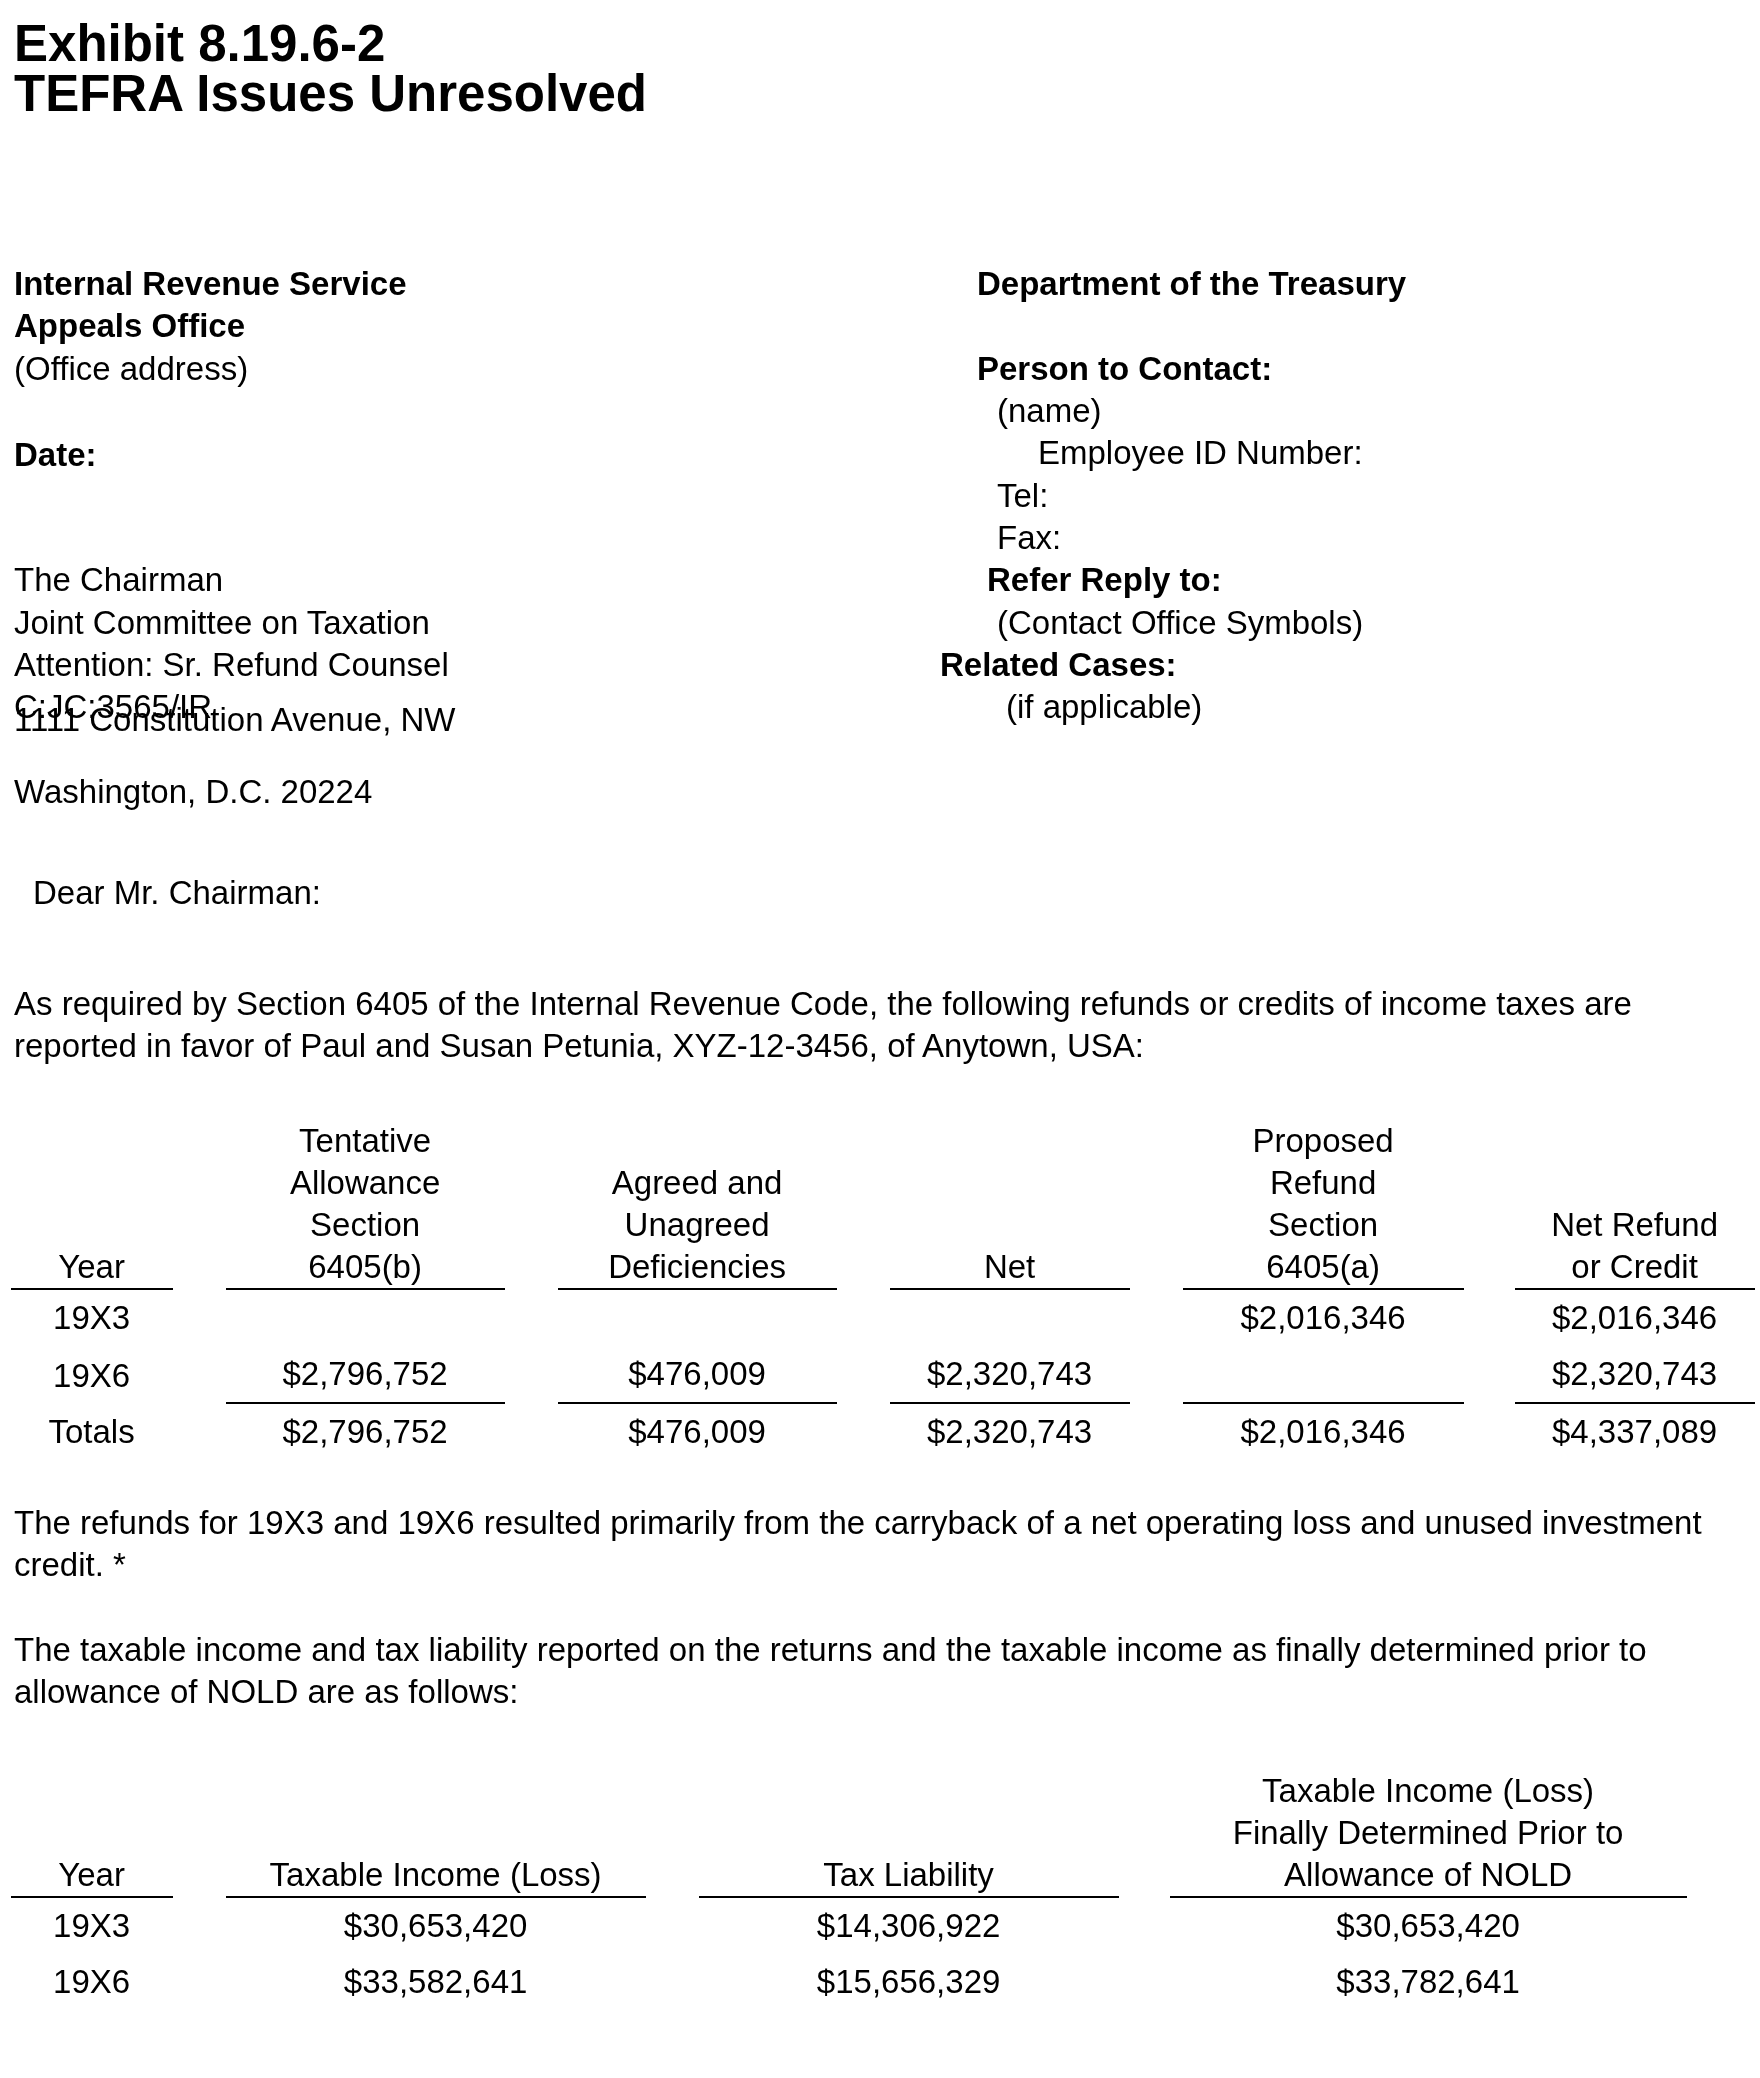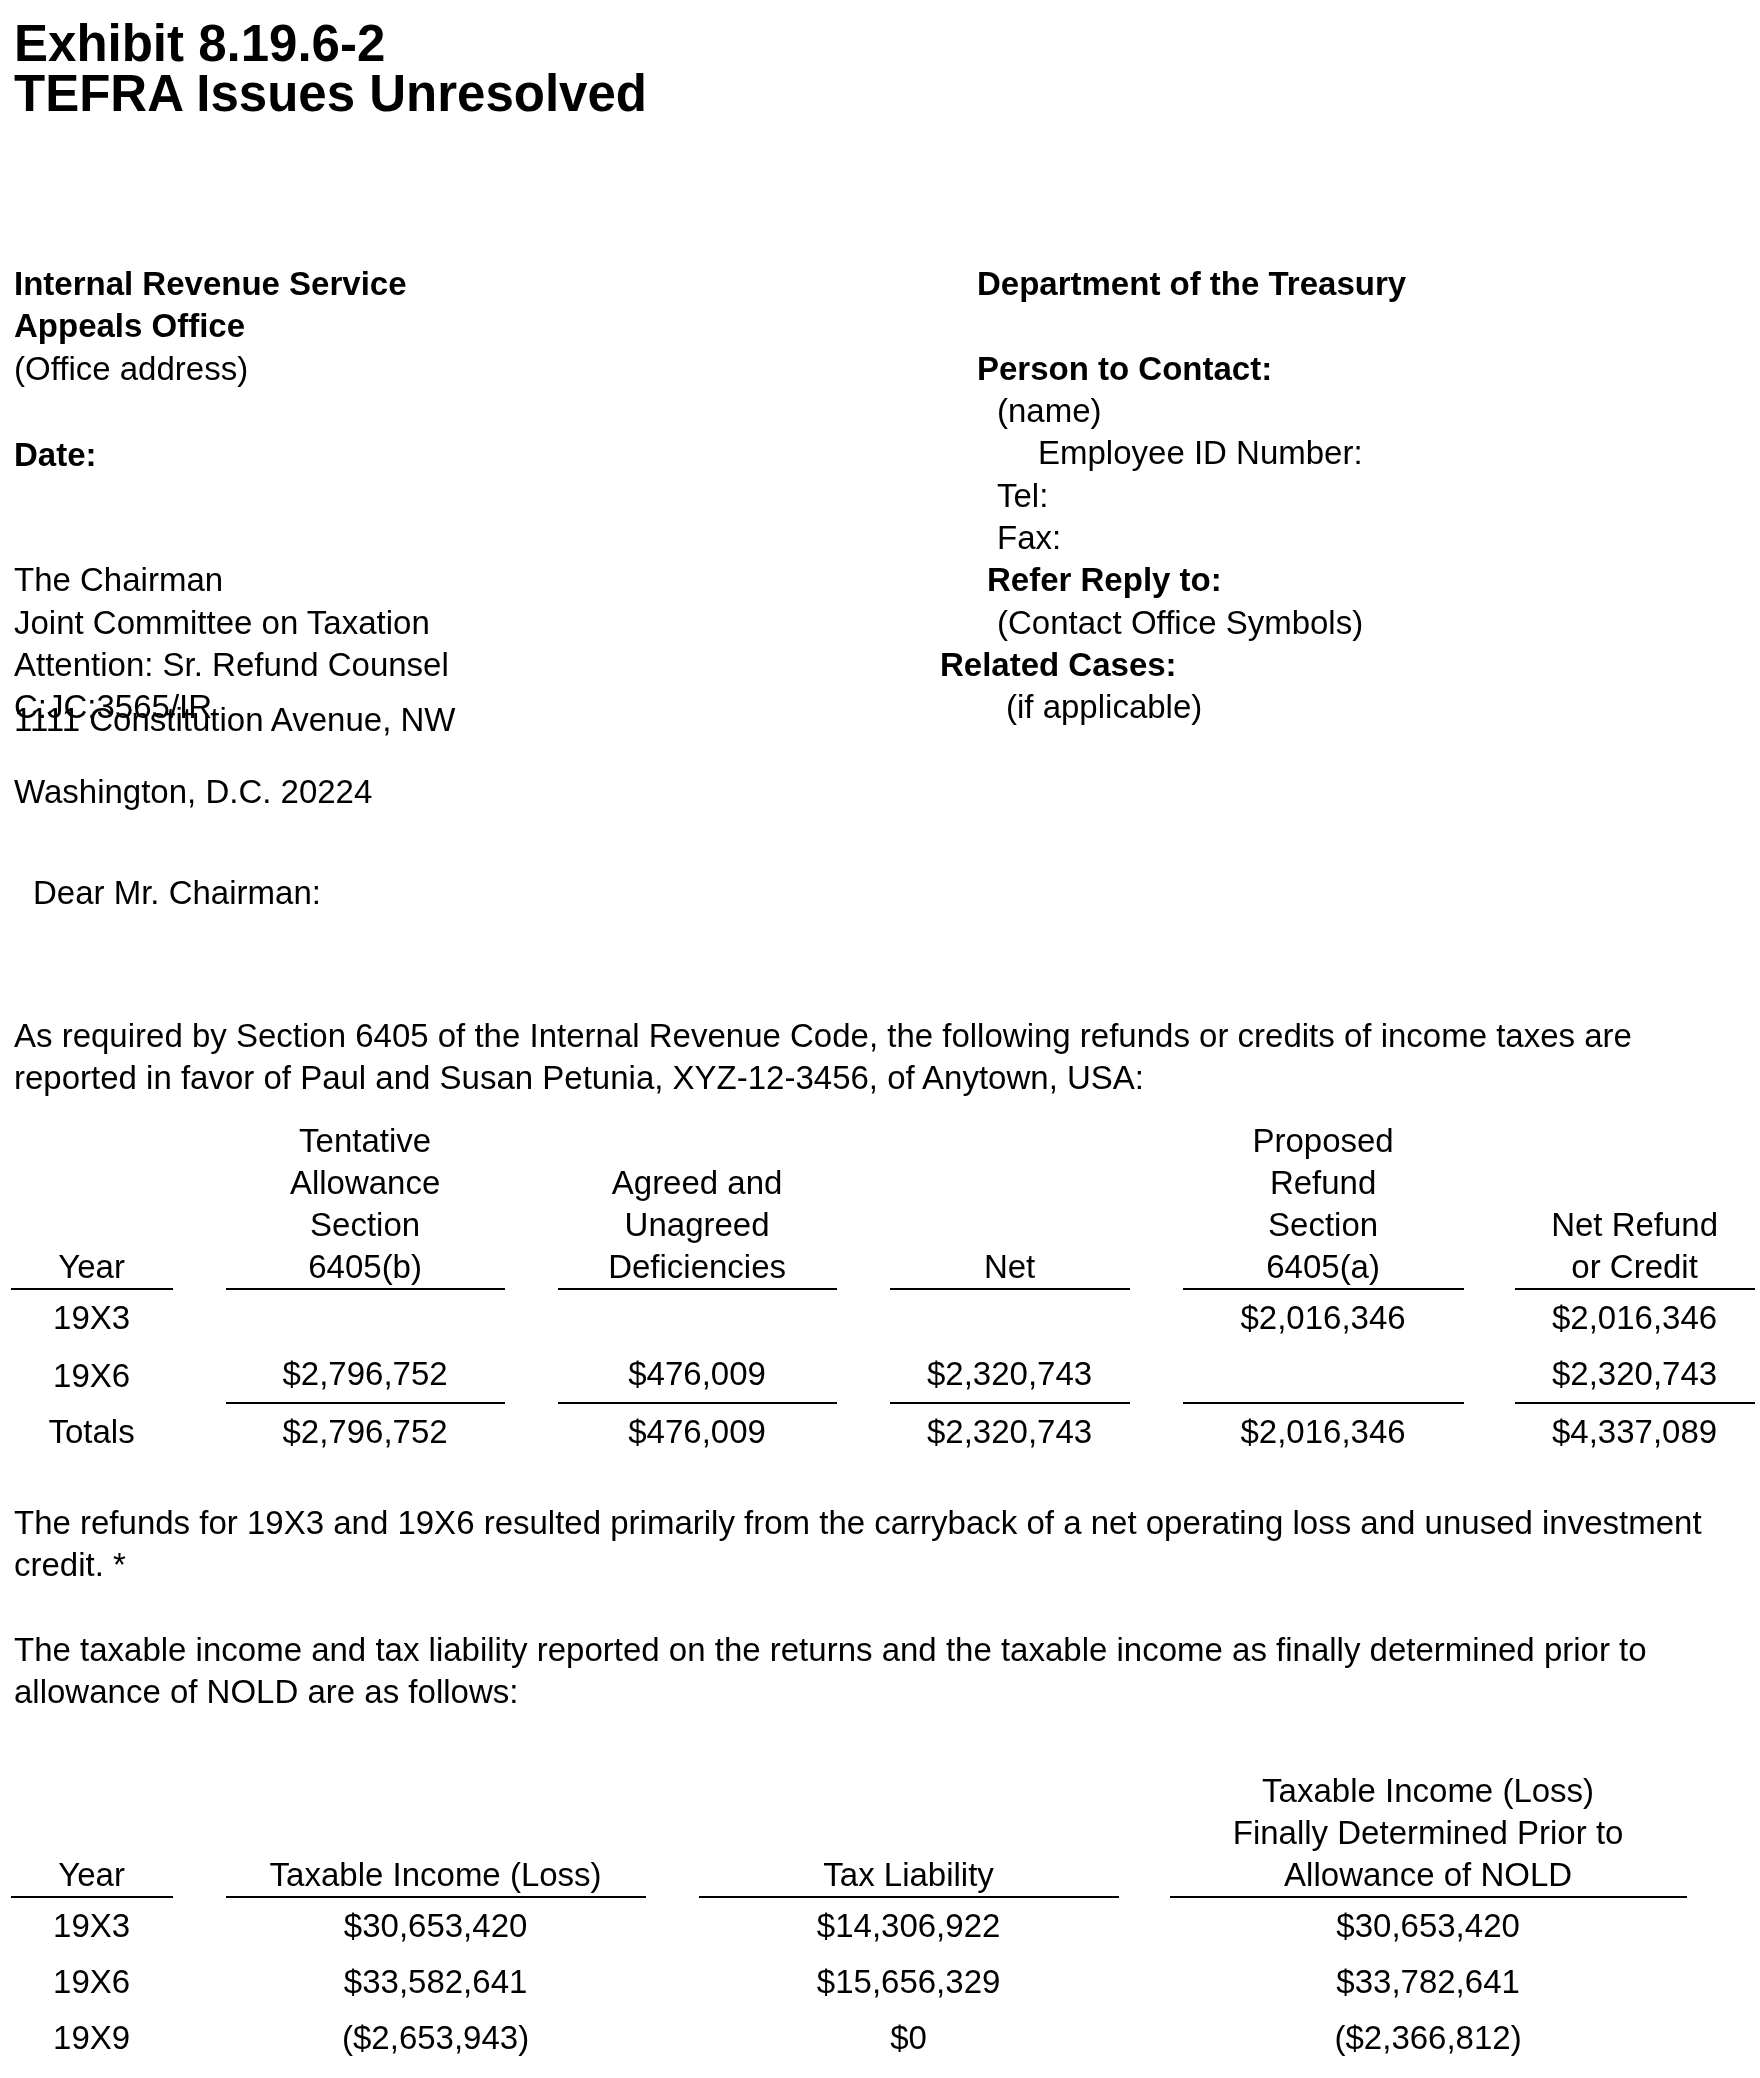--- a/index.html
+++ b/index.html
@@ -49,21 +49,21 @@
 <div class="abs line" style="left:1006px; top:686px;">(if applicable)</div>
 
 <div class="abs col-left line" style="top:559px;">The Chairman</div>
 <div class="abs col-left line" style="top:602px;">Joint Committee on Taxation</div>
 <div class="abs col-left line" style="top:644px;">Attention: Sr. Refund Counsel</div>
 <div class="abs col-left line" style="top:686px;">C:JC:3565/IR</div>
 <div class="abs col-left line" style="top:699px;">1111 Constitution Avenue, NW</div>
 <div class="abs col-left line" style="top:771px;">Washington, D.C.  20224</div>
 
 <div class="abs col-left line" style="top:872px;margin-left:19px;">Dear Mr. Chairman:</div>
-<div class="abs para" style="top:983px;margin-top:32px;">As required by Section 6405 of the Internal Revenue Code, the following refunds or credits of income taxes are reported in favor of Paul and Susan Petunia, XYZ-12-3456, of Anytown, USA:</div>
+<div class="abs para" style="top:983px;">As required by Section 6405 of the Internal Revenue Code, the following refunds or credits of income taxes are reported in favor of Paul and Susan Petunia, XYZ-12-3456, of Anytown, USA:</div>
 
 <table class="t" style="left:10.6px; top:1120px;">
   <colgroup>
     <col style="width:162px">
       <col style="width:53px">
     <col style="width:279px">
       <col style="width:53px">
     <col style="width:279px">
       <col style="width:53px">
     <col style="width:240px">
@@ -193,24 +193,15 @@
   </tr>
   <tr class="row">
     <td>19X6</td>
         <td></td>
     <td>$33,582,641</td>
         <td></td>
     <td>$15,656,329</td>
         <td></td>
     <td>$33,782,641</td>
   </tr>
-  <tr class="row">
-    <td>19X9</td>
-        <td></td>
-    <td>($2,653,943)</td>
-        <td></td>
-    <td>$0</td>
-        <td></td>
-    <td>($2,366,812)</td>
-  </tr>
 </tbody>
   </table>
 
 
 </body></html>

